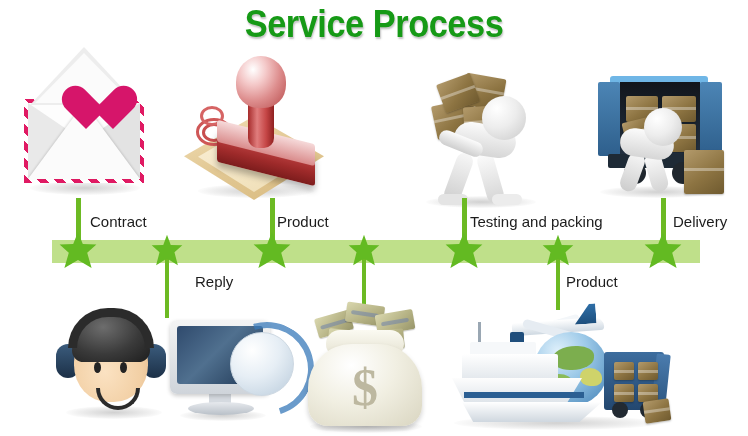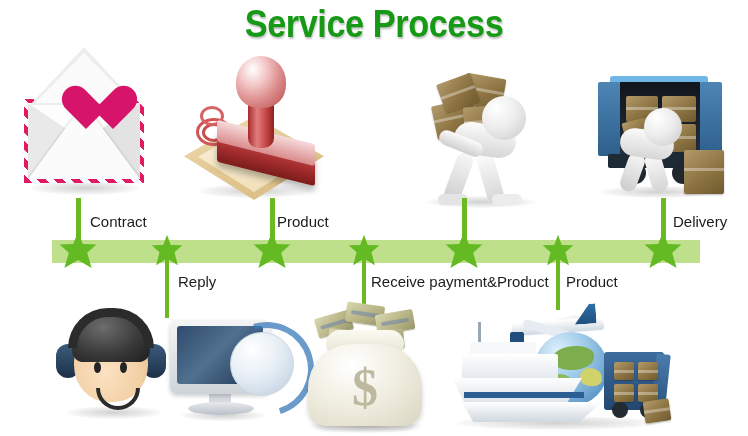--- a/index.html
+++ b/index.html
@@ -345,24 +345,24 @@
   <div class="star" style="left:58px;top:232px;"></div>
   <div class="star slim" style="left:150px;top:234px;"></div>
   <div class="star" style="left:252px;top:232px;"></div>
   <div class="star slim" style="left:347px;top:234px;"></div>
   <div class="star" style="left:444px;top:232px;"></div>
   <div class="star slim" style="left:541px;top:234px;"></div>
   <div class="star" style="left:643px;top:232px;"></div>
 
   <div class="lab" style="left:90px;top:213px;">Contract</div>
   <div class="lab" style="left:277px;top:213px;">Product</div>
+  <div class="lab" style="left:470px;top:213px;">Testing and packing</div>
   <div class="lab" style="left:673px;top:213px;">Delivery</div>
 
-  <div class="lab" style="left:178px;top:273px;">Reply</div>
-  <div class="lab" style="left:371px;top:273px;">Receive payment&amp;Product</div>
+  <div class="lab" style="left:195px;top:273px;">Reply</div>
   <div class="lab" style="left:566px;top:273px;">Product</div>
 
   <div class="icon sup-wrap">
     <div class="shadow-ell" style="left:14px;top:100px;width:96px;height:13px;"></div>
     <div class="shadow-ell" style="left:128px;top:104px;width:86px;height:11px;"></div>
     <div class="ag-cupL"></div>
     <div class="ag-cupR"></div>
     <div class="ag-head"></div>
     <div class="ag-hair"></div>
     <div class="ag-band"></div>

